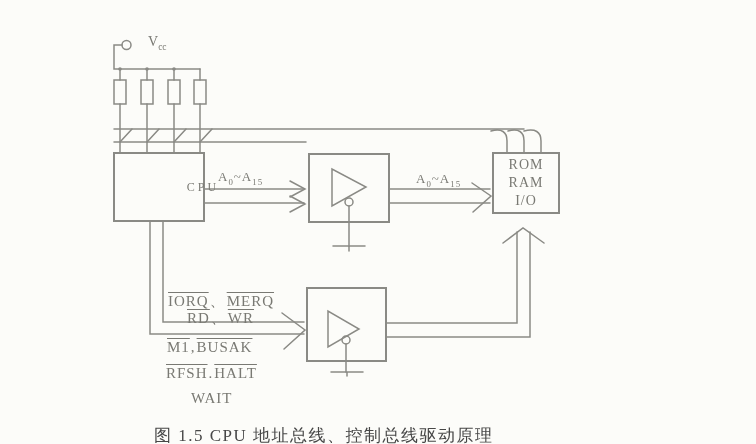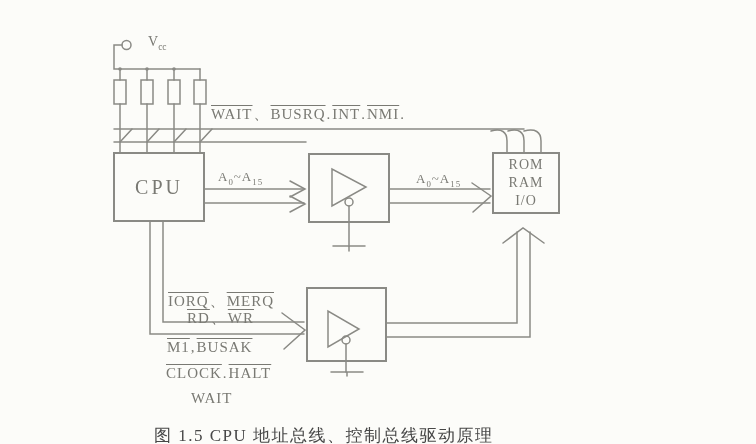--- a/index.html
+++ b/index.html
@@ -3,21 +3,21 @@
 <meta charset="utf-8">
 <style>
   :root { --ink:#8a8a85; --label:#797973; --caption:#474747; --paper:#fcfcf9; }
   * { box-sizing: border-box; }
   html,body { margin:0; padding:0; }
   body { width:756px; height:444px; background:var(--paper); font-family:"Liberation Serif", serif; }
   .canvas { position:relative; width:756px; height:444px; overflow:hidden; }
   svg.wires { position:absolute; left:0; top:0; color:var(--ink); }
   .box { position:absolute; border:2px solid var(--ink); background:transparent; }
   .box-label { width:100%; height:100%; display:flex; align-items:center; justify-content:center;
-               color:var(--label); font-size:20px; letter-spacing:3px; }
+               color:var(--label); font-size:12px; letter-spacing:3px;margin-left:44px; }
   .mem-lines { width:100%; height:100%; display:flex; flex-direction:column; align-items:center;
                justify-content:center; gap:2px; color:var(--label); font-size:14px; letter-spacing:1px; }
   .sig { position:absolute; color:var(--label); font-size:15px; letter-spacing:1px; white-space:nowrap; }
   .ov { text-decoration:overline; text-decoration-color:currentColor; }
   .sep { padding:0 1px; }
   sub { font-size:0.68em; }
   .addr { font-size:13px; }
   .vcc { position:absolute; color:var(--label); font-size:14px; }
   .caption { position:absolute; color:var(--caption); font-size:17px; letter-spacing:1.5px; white-space:nowrap; }
 </style>
@@ -100,23 +100,20 @@
   <div class="box" style="left:306px; top:287px; width:81px; height:75px;"></div>
 
   <div class="box" style="left:492px; top:152px; width:68px; height:62px;">
     <div class="mem-lines">
       <span>ROM</span>
       <span>RAM</span>
       <span>I/O</span>
     </div>
   </div>
 
-  <div class="sig" style="left:211px; top:105px;">
-    <span class="ov">WAIT</span><span class="sep">、</span><span class="ov">BUSRQ</span><span class="sep">.</span><span class="ov">INT</span><span class="sep">.</span><span class="ov">NMI</span><span class="sep">.</span>
-  </div>
 
   <div class="sig addr" style="left:218px; top:169px;">
     <span>A</span><sub>0</sub><span>~</span><span>A</span><sub>15</sub>
   </div>
 
   <div class="sig addr" style="left:416px; top:171px;">
     <span>A</span><sub>0</sub><span>~</span><span>A</span><sub>15</sub>
   </div>
 
   <div class="sig" style="left:187px; top:264px;margin-top:45px;">
@@ -125,20 +122,20 @@
 
   <div class="sig" style="left:168px; top:292px;">
     <span class="ov">IORQ</span><span class="sep">、</span><span class="ov">MERQ</span>
   </div>
 
   <div class="sig" style="left:167px; top:339px;">
     <span class="ov">M1</span><span class="sep">,</span><span class="ov">BUSAK</span>
   </div>
 
   <div class="sig" style="left:166px; top:365px;">
-    <span class="ov">CLOCK</span><span class="sep">.</span><span class="ov">HALT</span>
+    <span class="ov">RFSH</span><span class="sep">.</span><span class="ov">HALT</span>
   </div>
 
   <div class="sig" style="left:191px; top:390px;">WAIT</div>
 
   <div class="caption" style="left:154px; top:424px;">图 1.5  CPU 地址总线、控制总线驱动原理</div>
 
 </div>
 
 </body></html>

